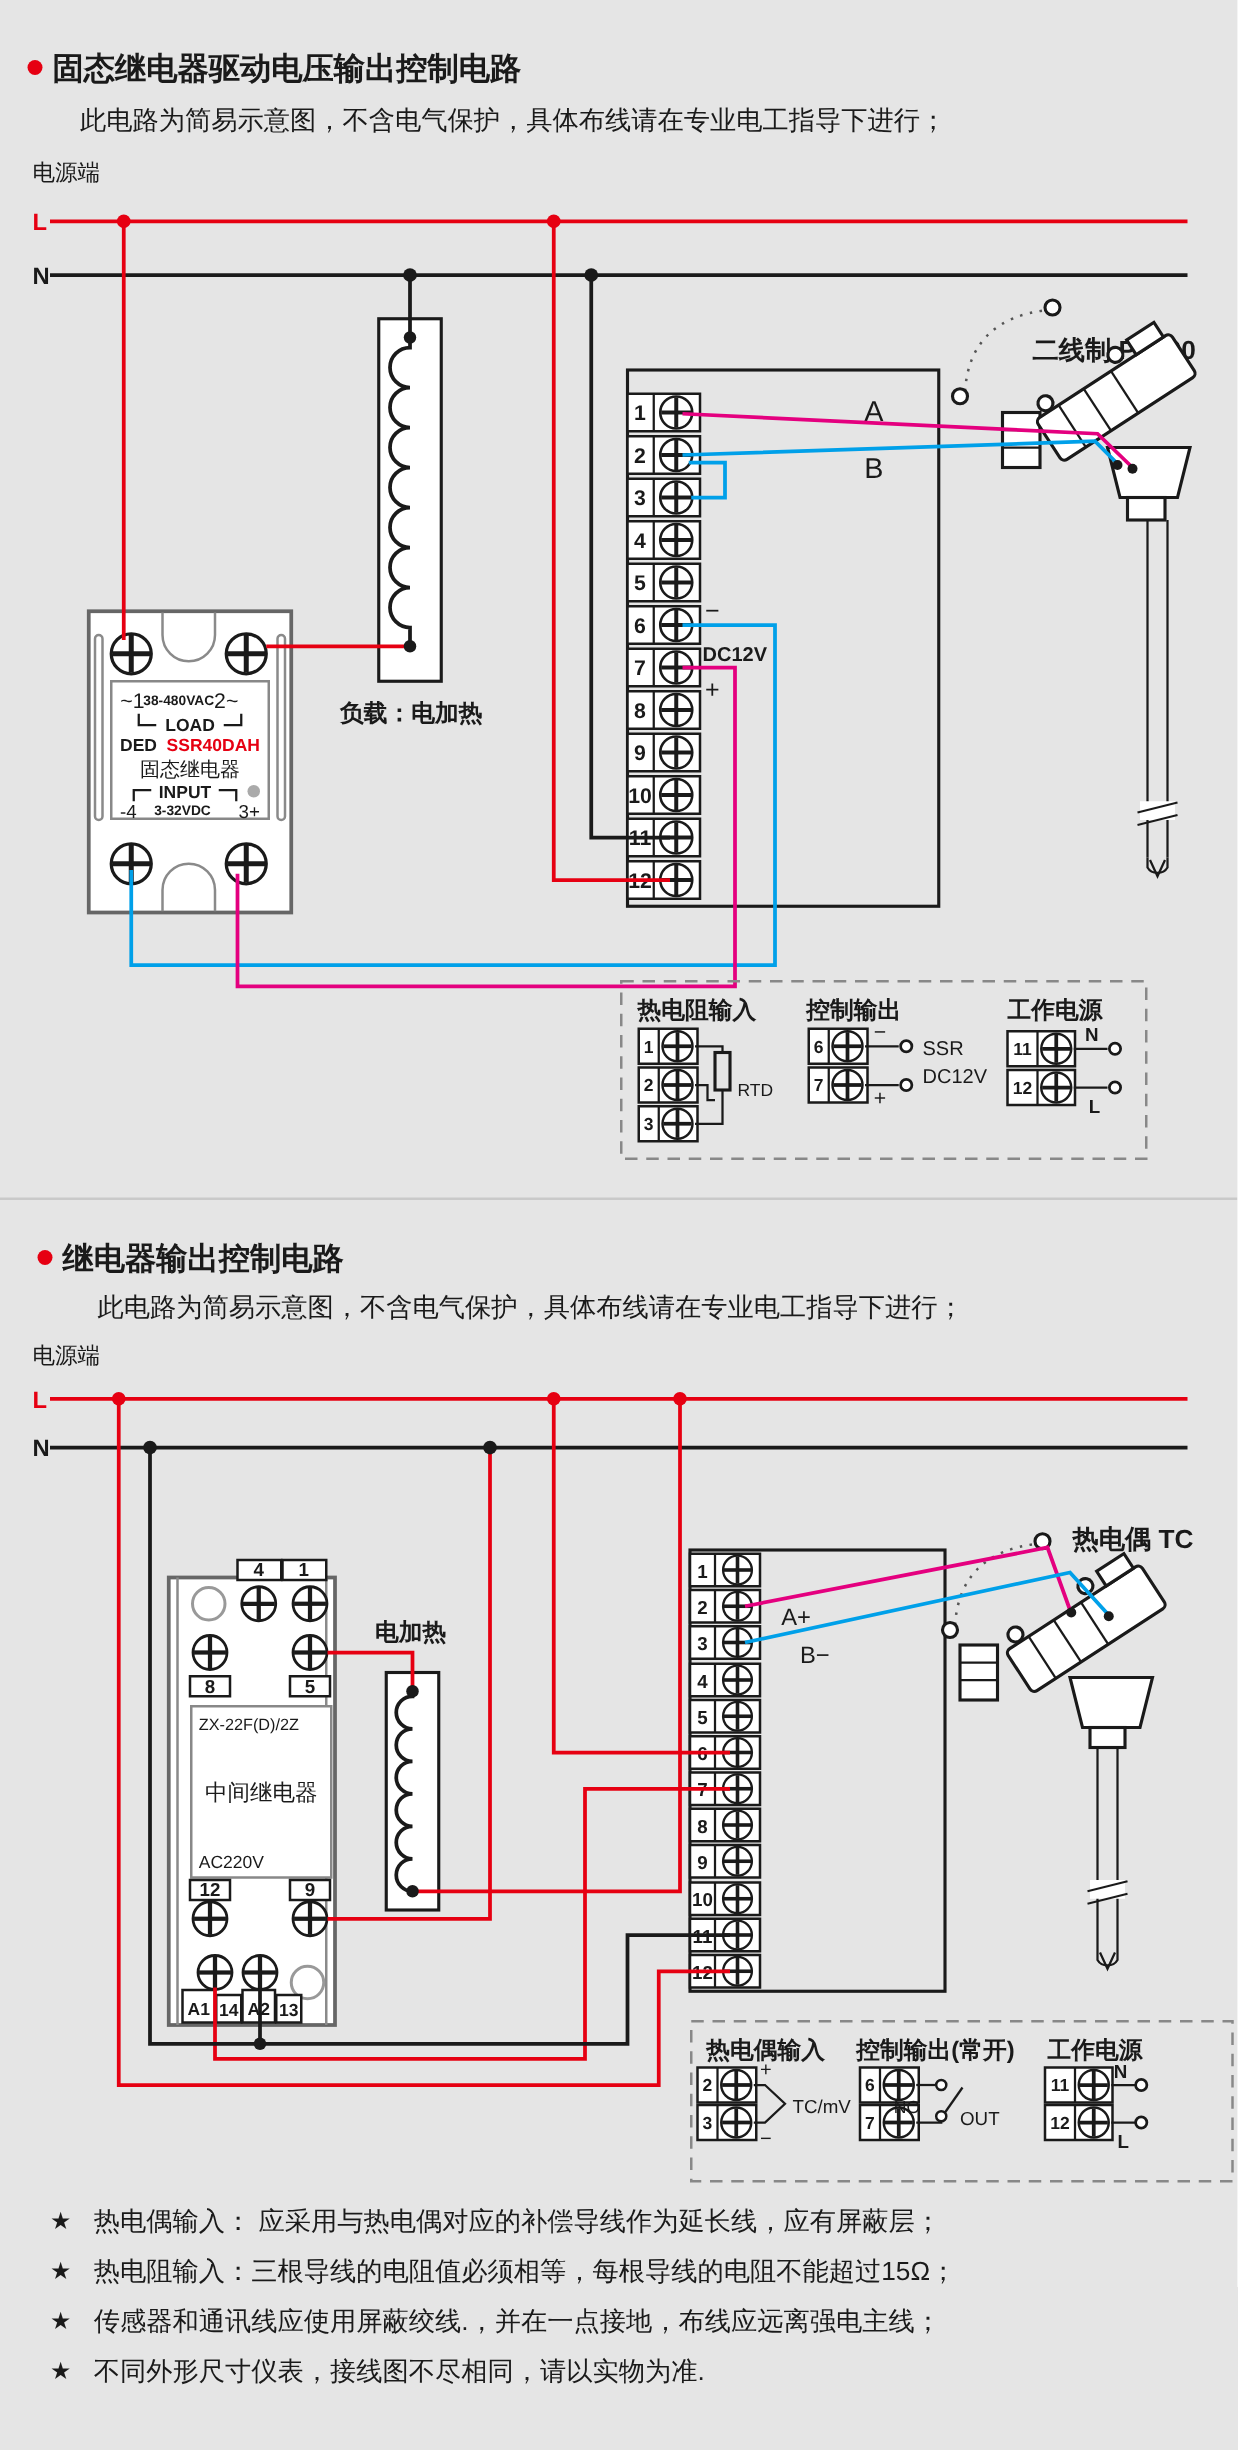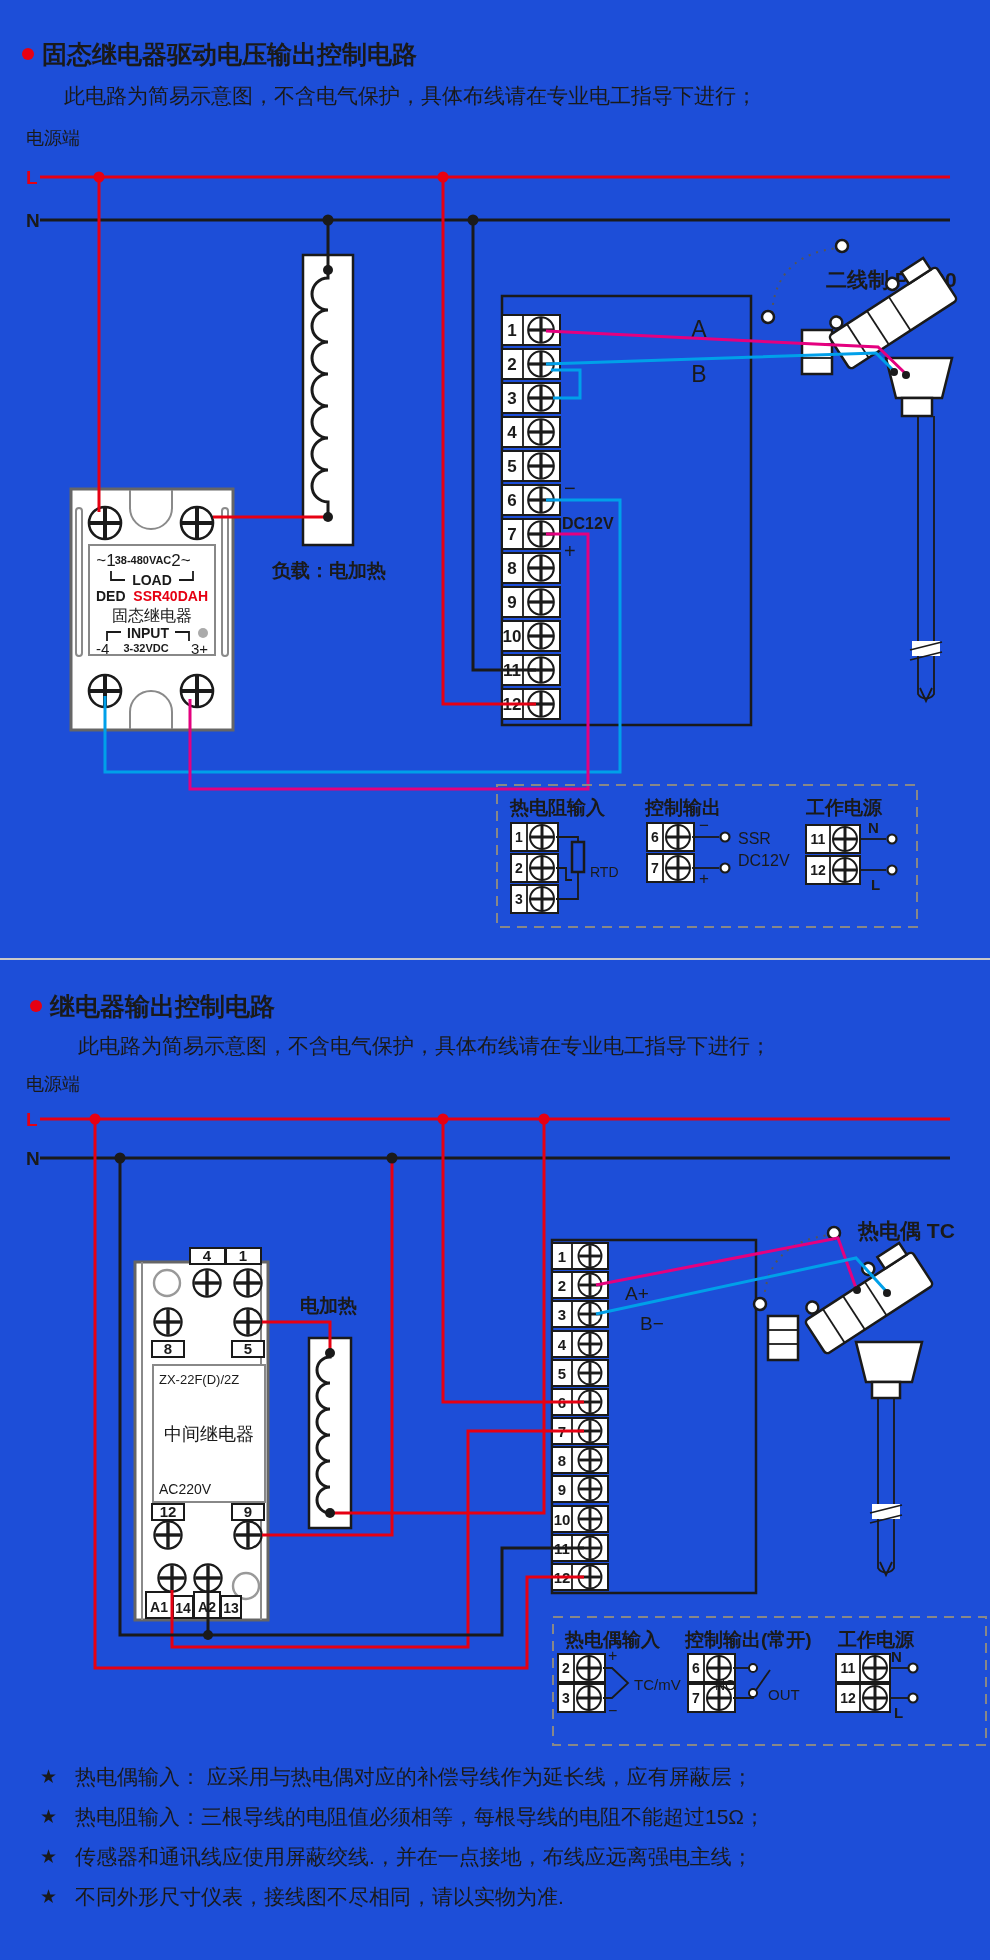--- a/index.html
+++ b/index.html
@@ -1,16 +1,16 @@
 <!DOCTYPE html>
 <html><head>
 <meta charset="utf-8">
 <style>
   html,body{margin:0;padding:0;background:#fff}
-  #page{position:relative;width:990px;height:1960px;background:#1d4ed8;font-family:"Liberation Sans",sans-serif}
+  #page{position:relative;width:990px;height:1960px;background:#e5e5e5;font-family:"Liberation Sans",sans-serif}
   svg text{fill:#1a1a1a;font-family:"Liberation Sans",sans-serif}
   .t-title{font-size:25px;font-weight:700}
   .t-sub{font-size:21px}
   .t-18{font-size:18px}
   .t-19b{font-size:19px;font-weight:700}
   .t-21b{font-size:21px;font-weight:700}
   .t-24{font-size:23px}
   .t-19{font-size:19px}
   .red{fill:#e60012}
   .num{font-size:17px;font-weight:700;text-anchor:middle}

